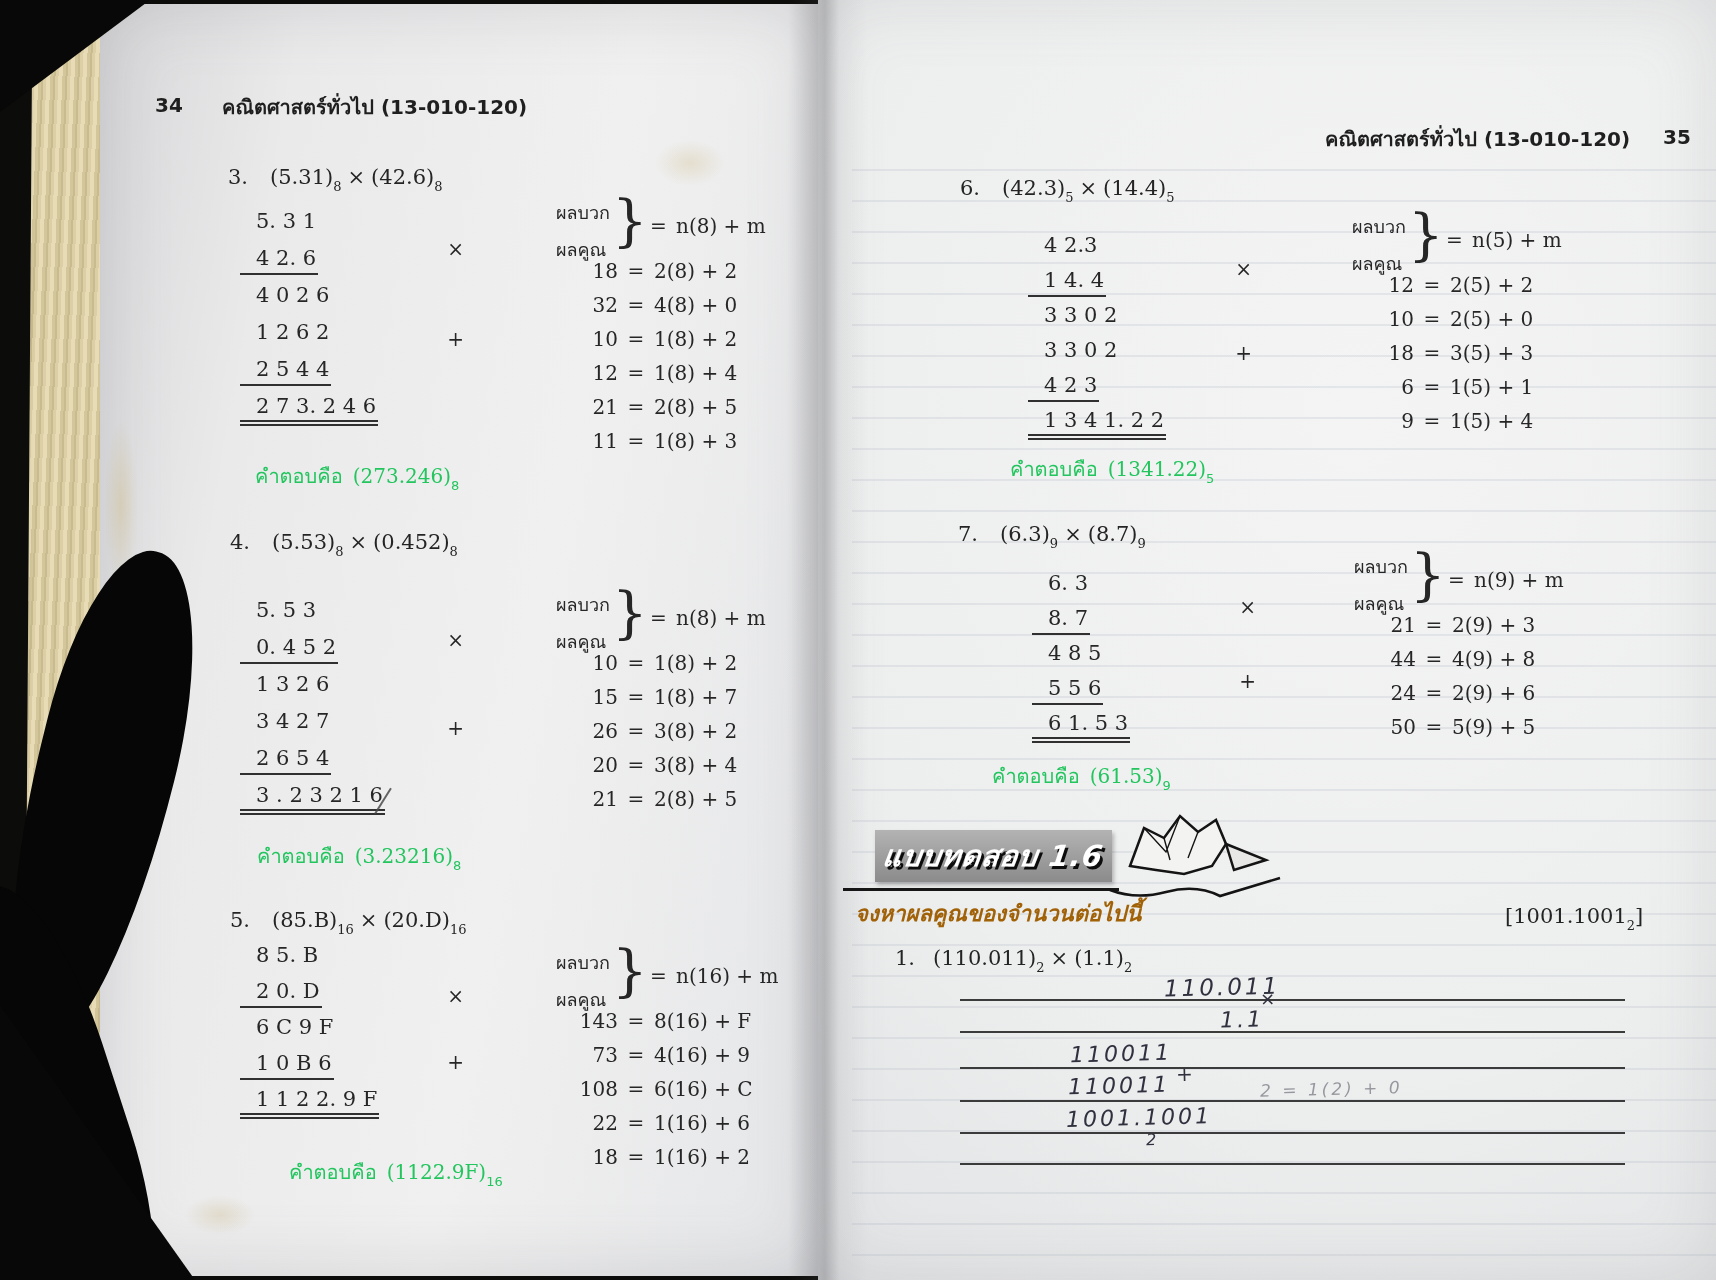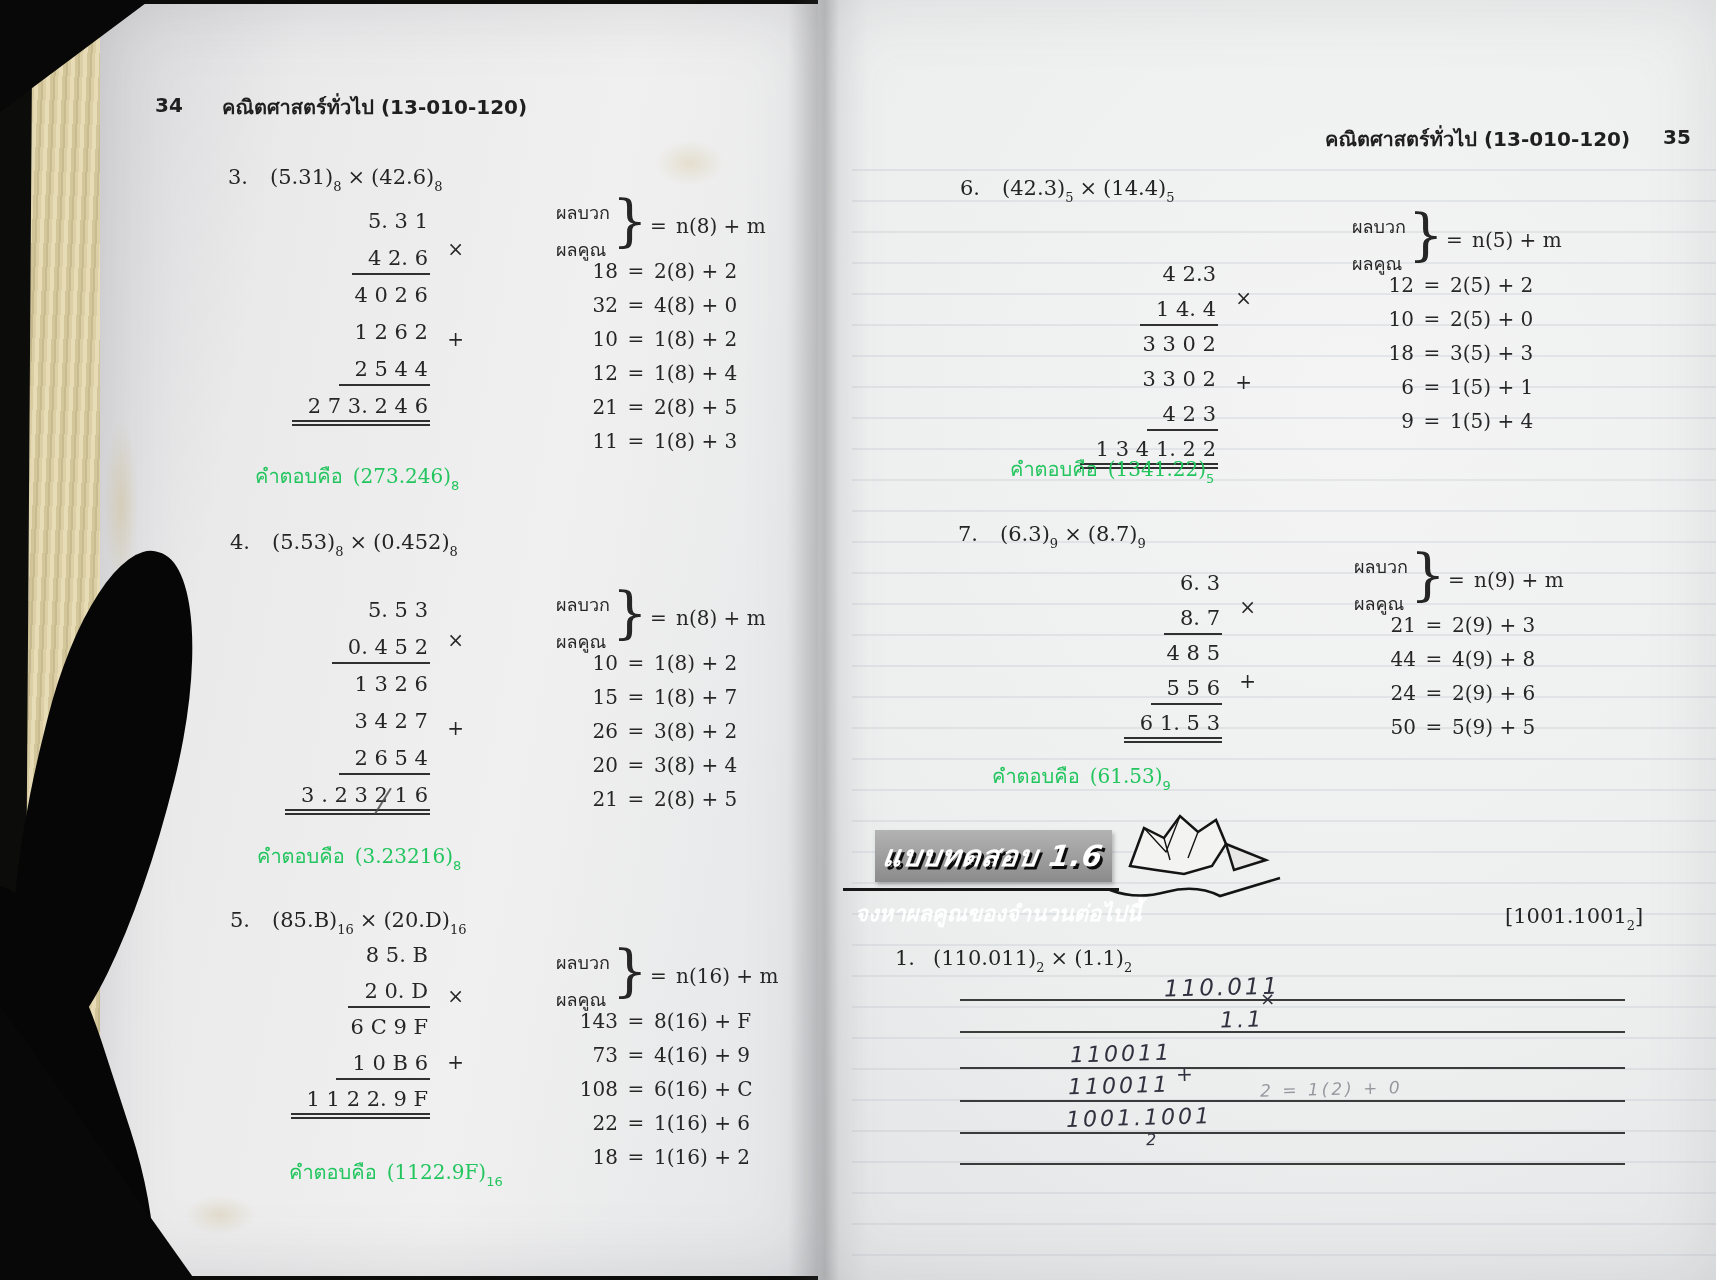--- a/index.html
+++ b/index.html
@@ -55,21 +55,21 @@
   .head{font-family:"DejaVu Serif","Liberation Serif",serif;font-size:21px;color:#242424;}
   .head .pn{margin-right:22px;}
   .head .x{margin:0 6px;}
   sub{font-size:13px;vertical-align:-7px;letter-spacing:0;}
   .ans{font-size:20px;color:#22c55e;}
   .ans .ap{margin-right:10px;}
   .ans .av{font-family:"DejaVu Serif","Liberation Serif",serif;}
 
   
   .work{position:absolute;width:190px;}
-  .wrow{position:relative;text-align:right;font-family:"DejaVu Serif","Liberation Serif",serif;
+  .wrow{position:relative;font-family:"DejaVu Serif","Liberation Serif",serif;
         font-size:21px;color:#262626;}
   .lh37 .wrow{height:37px;} .lh36 .wrow{height:36px;} .lh35 .wrow{height:35px;}
   .nl{display:inline-block;padding:1px 2px 3px 16px;}
   .u .nl{border-bottom:2px solid #303030;}
   .dbl .nl{border-bottom:6px double #303030;padding-bottom:2px;}
   .op{position:absolute;right:-34px;font-family:"DejaVu Serif","Liberation Serif",serif;font-size:20px;}
 
   
   .mtable{position:absolute;font-family:"DejaVu Serif","Liberation Serif",serif;font-size:20px;color:#262626;}
   .mt-head{position:relative;height:56px;width:320px;}
@@ -86,21 +86,21 @@
   #banner{
     left:875px;top:830px;width:237px;height:52px;display:flex;align-items:center;justify-content:center;
     background:linear-gradient(180deg,#b3b3b3,#8b8b8b);
     box-shadow:2px 3px 4px rgba(0,0,0,.25);
   }
   #banner span{
     color:#ffffff;font-weight:bold;font-style:italic;font-size:29px;letter-spacing:1px;
     text-shadow:3px 3px 0 #0c0c0c;transform:skewX(-8deg);
   }
   #banner-rule{left:843px;top:888px;width:276px;height:3px;background:#161616;}
-  .instr{font-weight:bold;font-style:italic;font-size:22px;color:#ffffff;}
+  .instr{font-weight:bold;font-style:italic;font-size:22px;color:#a16207;}
   .exfont{font-family:"DejaVu Serif","Liberation Serif",serif;font-size:21px;color:#242424;}
 
   
   .rule{position:absolute;left:960px;width:665px;height:2px;background:#3b3b3b;}
   .hw{position:absolute;font-family:"DejaVu Sans","Liberation Sans",sans-serif;font-style:italic;
       color:#30313f;letter-spacing:3px;transform:rotate(-1.5deg);white-space:nowrap;}
   .hw.faint{opacity:.45;}
   #p4-slash{left:382px;top:786px;width:2px;height:30px;background:#4a4a4a;transform:rotate(32deg);opacity:.85;}
 </style>
 </head>
@@ -275,21 +275,21 @@
 <div class="t ans" style="left:257px;top:1156px;margin-left:32px;">
   <span class="ap">คำตอบคือ</span><span class="av">(1122.9F)</span><sub>16</sub>
 </div>
 
 <div class="t hdr" style="left:1325px;top:123px;">คณิตศาสตร์ทั่วไป (13-010-120)</div>
 <div class="t hdr" style="left:1663px;top:125px;">35</div>
 
 <div class="t head" style="left:960px;top:176px;">
   <span class="pn">6.</span><span>(42.3)</span><sub>5</sub><span class="x">×</span><span>(14.4)</span><sub>5</sub>
 </div>
-<div class="work lh35" style="left:1028px;top:232px;margin-top:29px;">
+<div class="work lh35" style="left:1028px;top:232px;">
   <div class="wrow"><span class="nl">4 2.3</span></div>
   <div class="wrow u"><span class="nl">1 4. 4</span><span class="op" style="top:-10px;">×</span></div>
   <div class="wrow"><span class="nl">3 3 0 2</span></div>
   <div class="wrow"><span class="nl">3 3 0 2</span><span class="op" style="top:4px;">+</span></div>
   <div class="wrow u"><span class="nl">4 2 3</span></div>
   <div class="wrow dbl"><span class="nl">1 3 4 1. 2 2</span></div>
 </div>
 <div class="mtable" style="left:1352px;top:212px;">
   <div class="mt-head">
     <div class="lbls">

